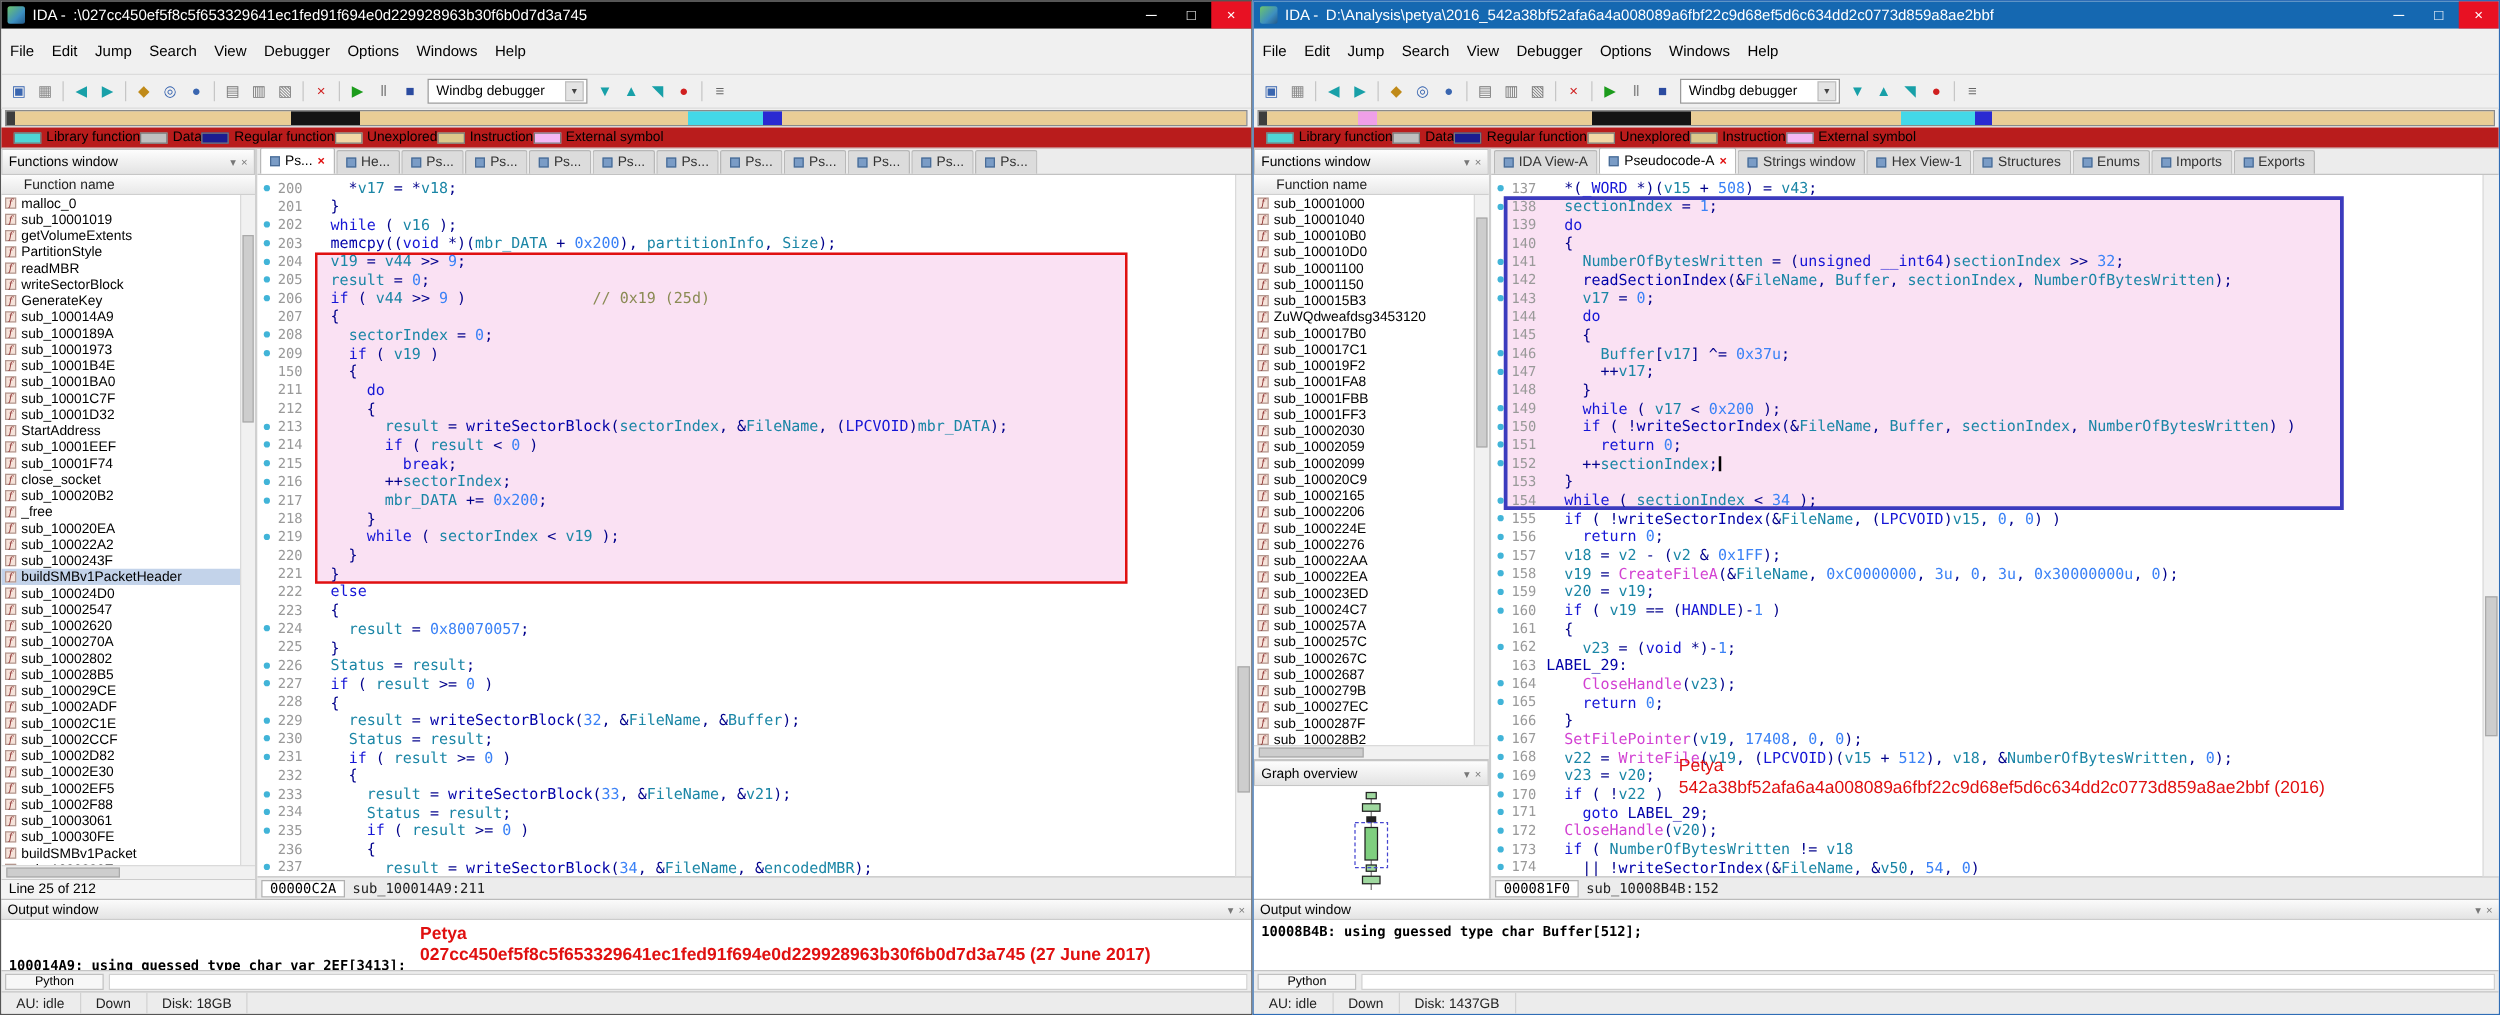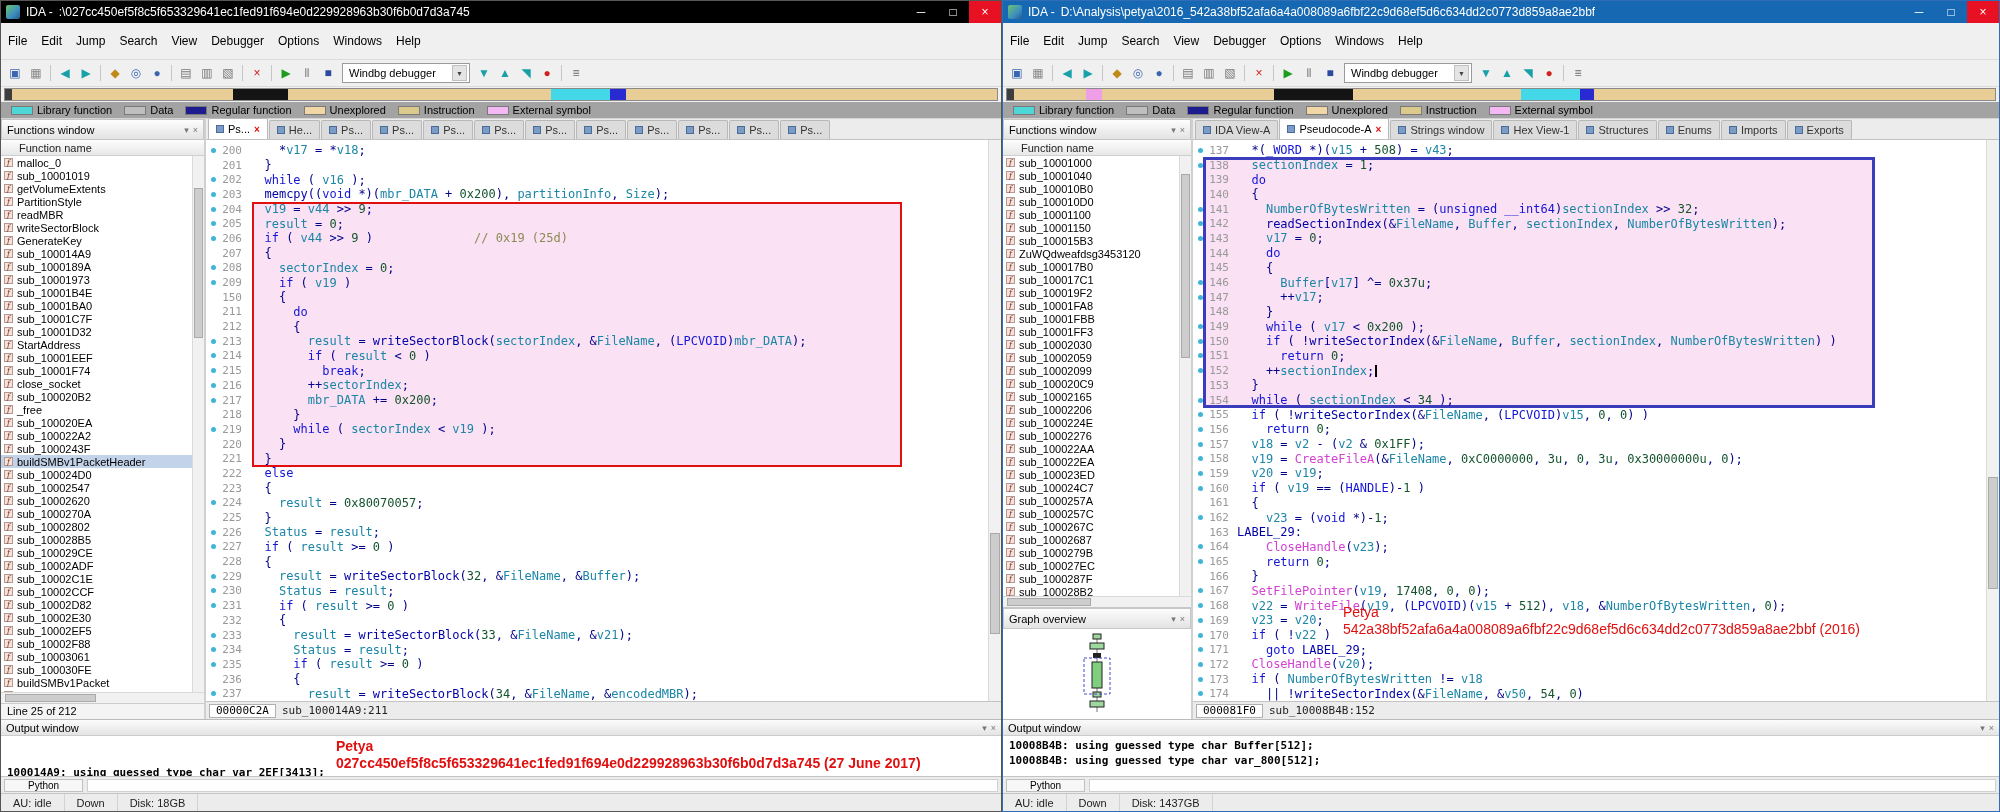--- a/index.html
+++ b/index.html
@@ -29,21 +29,21 @@
   .tb-sep { width:1px; height:16px; background:#c6c6c6; margin:0 3px; }
   .combo { height:20px; min-width:128px; border:1px solid #9a9a9a; background:#fff; display:flex; align-items:center; gap:8px; padding:0 2px 0 6px; font-size:11px; margin:0 3px; }
   .combo .arrow { margin-left:auto; width:15px; height:16px; background:#e4e4e4; border:1px solid #c0c0c0; display:flex; align-items:center; justify-content:center; font-size:7px; color:#444; }
 
   
   .navband { height:13px; margin:1px 3px; border:1px solid #8a8a8a; flex:0 0 auto; }
   .band-left  { background:linear-gradient(90deg,#3d3d3d 0%,#3d3d3d .7%,#e9cd96 .7%,#e9cd96 23%,#141414 23%,#141414 28.5%,#e9cd96 28.5%,#e9cd96 55%,#43d8e8 55%,#43d8e8 61%,#2a2ad2 61%,#2a2ad2 62.6%,#e9cd96 62.6%,#e9cd96 100%); }
   .band-right { background:linear-gradient(90deg,#3d3d3d 0%,#3d3d3d .7%,#e9cd96 .7%,#e9cd96 8%,#ef9fe8 8%,#ef9fe8 9.6%,#e9cd96 9.6%,#e9cd96 27%,#141414 27%,#141414 35%,#e9cd96 35%,#e9cd96 52%,#43d8e8 52%,#43d8e8 58%,#2a2ad2 58%,#2a2ad2 59.4%,#e9cd96 59.4%,#e9cd96 100%); }
 
   
-  .legend { height:17px; display:flex; align-items:center; gap:12px; padding:0 10px; background:#a3a3a3; border-bottom:1px solid #d4d4d4; flex:0 0 auto; }
+  .legend { height:17px; display:flex; align-items:center; padding:0 10px; background:#b91c1c; border-bottom:1px solid #d4d4d4; flex:0 0 auto; }
   .legend-item { display:flex; align-items:center; gap:4px; }
   .legend-swatch { width:22px; height:9px; border:1px solid #7a7a7a; }
 
   
   .main { flex:1; display:flex; min-height:0; }
   .sidebar { width:205px; flex:0 0 auto; display:flex; flex-direction:column; background:#fff; border-right:2px solid #d0d0d0; min-height:0; }
   .w-right .sidebar { width:190px; }
   .panel-title { height:21px; flex:0 0 auto; background:linear-gradient(#fdfdfd,#e3e3e3); border:1px solid #c6c6c6; display:flex; align-items:center; gap:4px; padding:0 5px; }
   .pt-icons { margin-left:auto; display:flex; gap:4px; color:#777; font-size:9px; }
   .col-head { height:16px; flex:0 0 auto; background:linear-gradient(#fcfcfc,#e8e8e8); border-bottom:1px solid #cfcfcf; padding:2px 4px 0 18px; color:#222; }
@@ -73,21 +73,21 @@
 
   
   .code-wrap { flex:1; display:flex; min-height:0; background:#fff; }
   .code-scroll { flex:1; position:relative; overflow:hidden; font-family:"DejaVu Sans Mono",monospace; font-size:12px; padding-top:3px; }
   .code-line { height:14.7px; display:flex; align-items:center; position:relative; z-index:2; }
   .dot { flex:0 0 14px; display:flex; align-items:center; justify-content:center; }
   .dot.on::before { content:""; width:5px; height:5px; border-radius:50%; background:#41b4d8; }
   .lnum { flex:0 0 30px; text-align:right; padding-right:8px; color:#999; font-size:11px; }
   .ltext { white-space:pre; }
   .c-p { color:#00008b; } .c-k { color:#1515d6; } .c-v { color:#1b86a6; }
-  .c-f { color:#0000a8; } .c-n { color:#14532d; } .c-c { color:#8b8b55; } .c-i { color:#d241d2; }
+  .c-f { color:#0000a8; } .c-n { color:#3b82f6; } .c-c { color:#8b8b55; } .c-i { color:#d241d2; }
   .caret { display:inline-block; width:2px; height:12px; background:#000; vertical-align:middle; margin-left:1px; }
   .anno-box { position:absolute; z-index:1; background:#fae1f3; }
   .anno-box.red  { border:2px solid #e01010; left:46px; top:62px; width:650px; height:265px; }
   .anno-box.blue { border:3px solid #3b3bbe; left:10px; top:17px; width:672px; height:251px; }
   .anno-text { position:absolute; z-index:3; color:#e01010; font-size:14px; line-height:17px; white-space:nowrap; font-family:"Liberation Sans",sans-serif; }
   #anno-right { left:150px; top:464px; }
   .code-vscroll { flex:0 0 13px; background:#f1f1f1; border-left:1px solid #dadada; position:relative; }
   #win-left  .code-vthumb { top:70%; height:18%; }
   #win-right .code-vthumb { top:60%; height:20%; }
 
@@ -1186,21 +1186,20 @@
     <div class="output">
       <div class="output-title">
         <span>Output window</span>
         <span class="pt-icons">
             <span>▾</span>
             <span>×</span>
           </span>
       </div>
       <div class="output-body">
           <div class="output-line">10008B4B: using guessed type char Buffer[512];</div>
-          <div class="output-line">10008B4B: using guessed type char var_800[512];</div>
         </div>
     </div>
     <div class="python-row">
       <span class="python-label">Python</span>
       <span class="python-input"></span>
     </div>
     <div class="statusbar">
         <span class="sb-seg">AU: idle</span>
         <span class="sb-seg">Down</span>
         <span class="sb-seg">Disk: 1437GB</span>

